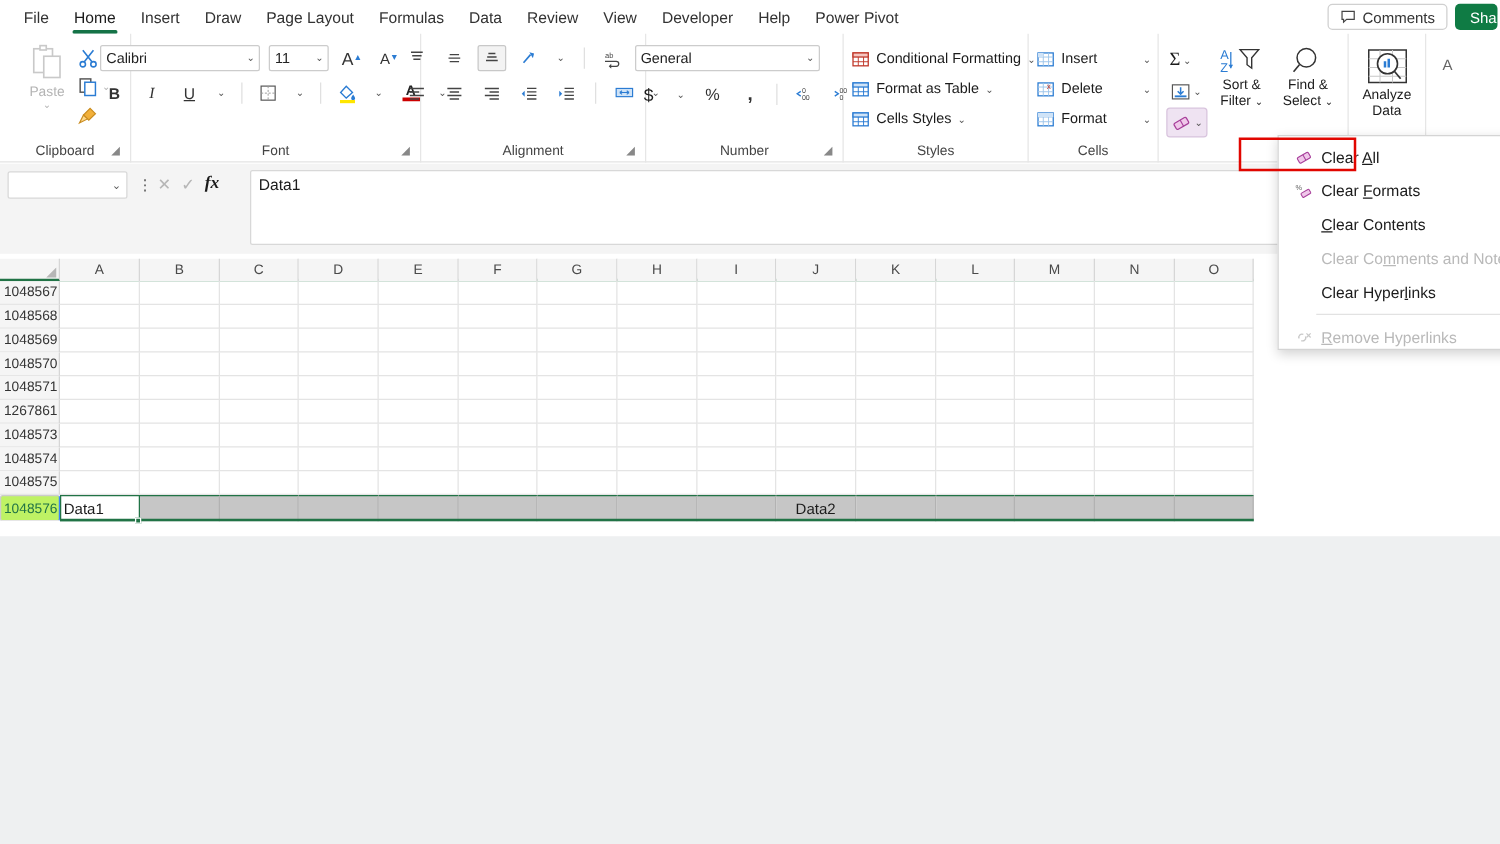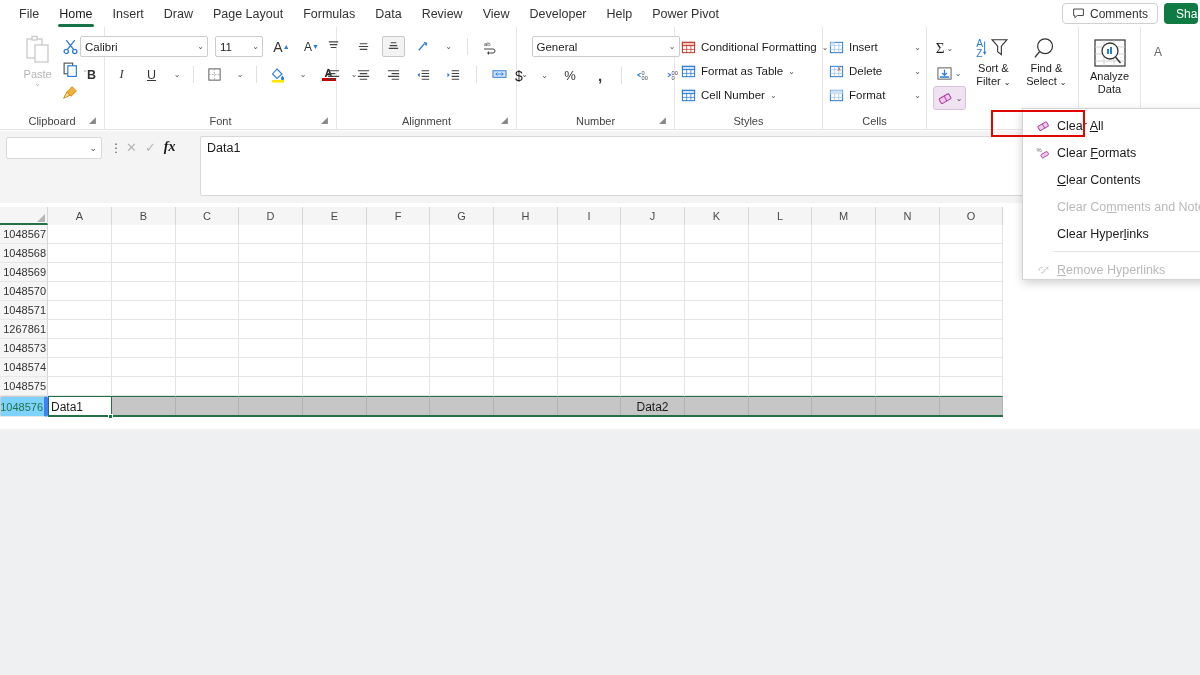--- a/index.html
+++ b/index.html
@@ -83,21 +83,21 @@
   .ibtn {
     width:23px; height:21px; display:flex; align-items:center; justify-content:center;
     font-size:12.5px; color:#333; border-radius:2px; cursor:default;
   }
   .ibtn.sm { width:14px; font-size:8px; color:#555; }
 
   
   .algrp { width:180px; }
   
   .numgrp { width:158px; }
-  .numsel { width:148px;margin-left:24px; }
+  .numsel { width:148px; }
 
   
   .stgrp { width:148px; align-items:flex-start; }
   .st-item { display:flex; align-items:center; gap:5px; height:24px; font-size:11.5px; color:#1b1b1b; white-space:nowrap; cursor:default;}
   
   .cellgrp { width:104px; align-items:flex-start; }
   .cl-item { display:flex; align-items:center; gap:5px; height:24px; font-size:11.5px; color:#1b1b1b; white-space:nowrap; cursor:default;}
   .cl-item .cv2 { margin-left:auto; font-size:8px; color:#555; padding-left:6px; }
 
   
@@ -145,21 +145,21 @@
     display:flex; align-items:center; justify-content:center;
     border-right:1px solid #d6d6d6; cursor:default;
   }
   .rowhdrs { position:absolute; left:0; top:18px; width:48px; }
   .rh {
     width:48px; height:19px; background:#f5f5f5; color:#333; font-size:11px;
     display:flex; align-items:center; justify-content:flex-end;
     padding-right:1px; border-right:1px solid #d6d6d6; border-bottom:1px solid #e6e6e6;
     cursor:default;
   }
-  .rh.sel { background:#7dd3fc; color:#217346; border-right:4px solid #3b82f6; }
+  .rh.sel { background:#bef264; color:#217346; border-right:1px solid #3b82f6; }
   .rows { position:absolute; left:48px; top:18px; }
   .row { display:flex; height:19px; }
   .cell {
     height:19px; border-right:1px solid #e4e4e4; border-bottom:1px solid #e4e4e4;
     font-size:12px; color:#1b1b1b; display:flex; align-items:center;
     padding-left:2px; overflow:hidden; white-space:nowrap; cursor:default;
   }
   .row.selrow { height:21px; position:relative; }
   .row.selrow .cell {
     height:21px; background:#c6c6c6; border-right:1px solid #b2b2b2;
@@ -481,21 +481,21 @@
               </svg>
               <span>Format as Table</span>
               <span style="font-size:8px;color:#555;">⌄</span>
             </div>
             <div class="st-item">
               <svg width="15" height="15" viewBox="0 0 16 16">
   <rect x="1.5" y="2.5" width="13" height="11" fill="#fff" stroke="#2b7cd3" stroke-width="1.1"></rect>
   <rect x="1.5" y="2.5" width="13" height="3.5" fill="#cfe3f7" stroke="#2b7cd3" stroke-width="1.1"></rect>
   <path d="M6 6v7.5M10.5 6v7.5M1.5 10h13" stroke="#2b7cd3" stroke-width="0.8"></path>
               </svg>
-              <span>Cell Number</span>
+              <span>Cells Styles</span>
               <span style="font-size:8px;color:#555;">⌄</span>
             </div>
           </div>
         <div class="grp-label">
           <span>Styles</span>
         </div>
       </div>
 
       <div class="group cellgrp">
         <div class="grp-body" style="flex-direction:column; padding-top:4px; align-items:flex-start;" id="cells-host">

